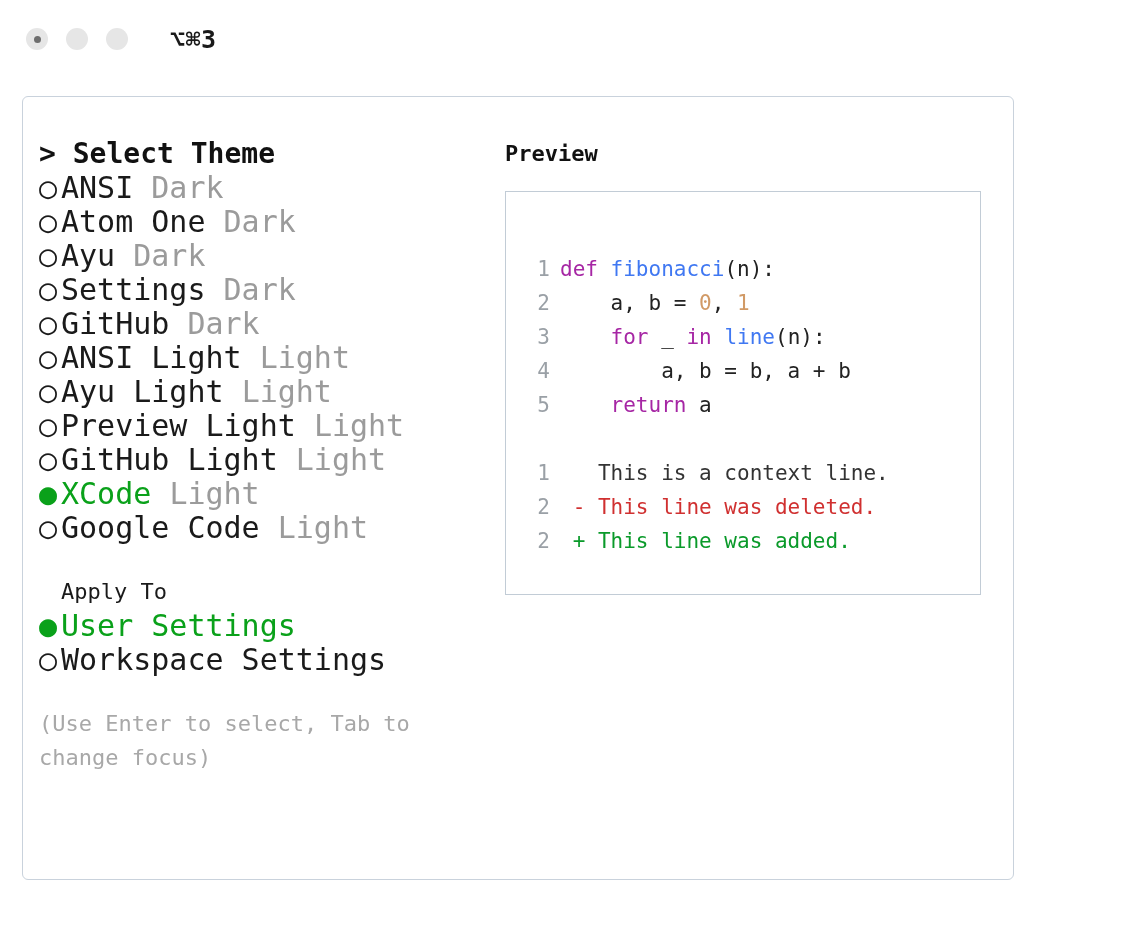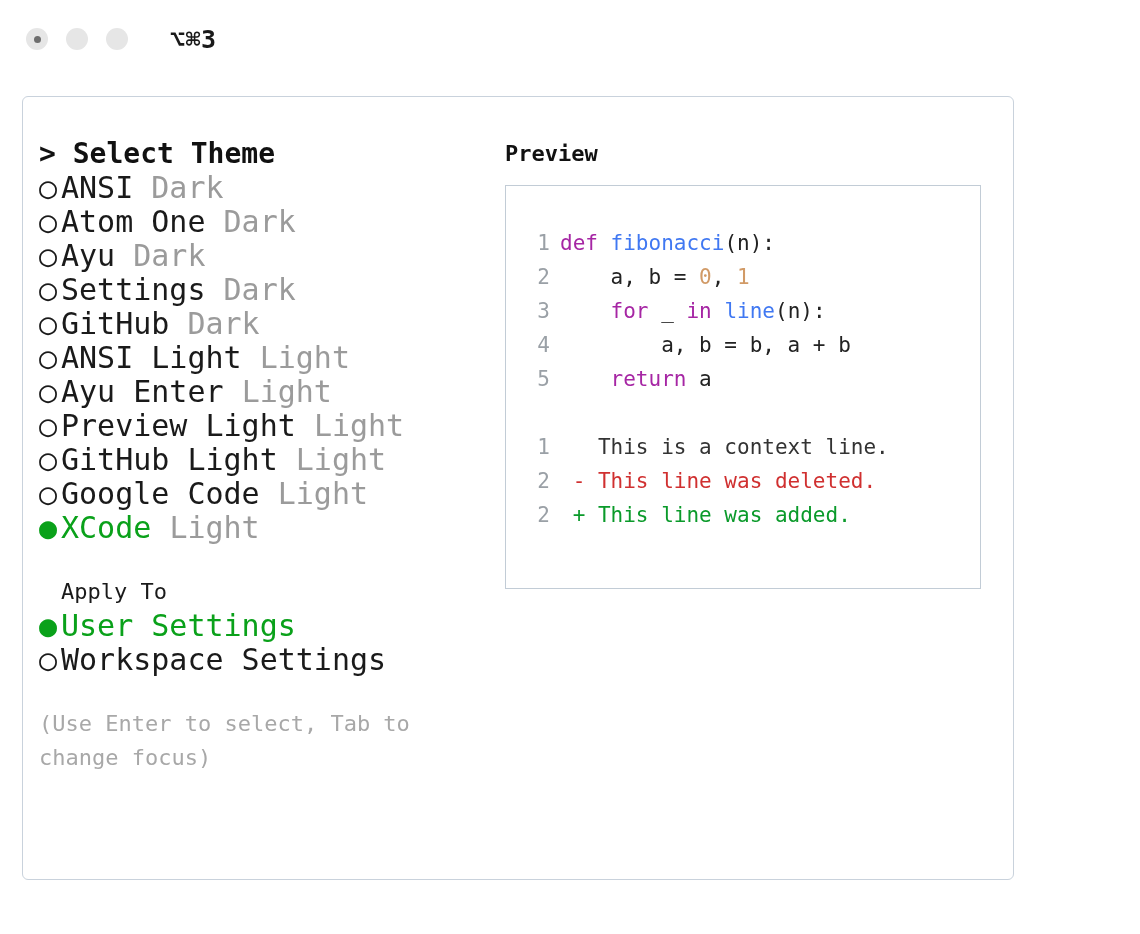--- a/index.html
+++ b/index.html
@@ -122,26 +122,26 @@
     padding-left: 22px;
     white-space: pre;
   }
   .hint {
     font-size: 22px;
     line-height: 34px;
     color: #a8a8a8;
     max-width: 410px;
   }
   .preview-box {
-    margin-top: 14px;
+    margin-top: 20px;
     width: 476px;
     height: 404px;
     border: 1px solid #c2ccd6;
     box-sizing: border-box;
-    padding: 40px 0 0 18px;
+    padding: 60px 0 0 18px;
     background: #ffffff;
   }
   .code-line {
     font-size: 21px;
     line-height: 34px;
     white-space: pre;
   }
   .ln {
     color: #9aa0a6;
     display: inline-block;
@@ -176,25 +176,25 @@
 
       <div class="left-col">
         <div class="heading">&gt; Select Theme</div>
         <div id="theme-options">
             <div class="opt"><span class="bullet">○</span><span class="label">ANSI </span><span class="tag">Dark</span></div>
             <div class="opt"><span class="bullet">○</span><span class="label">Atom One </span><span class="tag">Dark</span></div>
             <div class="opt"><span class="bullet">○</span><span class="label">Ayu </span><span class="tag">Dark</span></div>
             <div class="opt"><span class="bullet">○</span><span class="label">Settings </span><span class="tag">Dark</span></div>
             <div class="opt"><span class="bullet">○</span><span class="label">GitHub </span><span class="tag">Dark</span></div>
             <div class="opt"><span class="bullet">○</span><span class="label">ANSI Light </span><span class="tag">Light</span></div>
-            <div class="opt"><span class="bullet">○</span><span class="label">Ayu Enter </span><span class="tag">Light</span></div>
+            <div class="opt"><span class="bullet">○</span><span class="label">Ayu Light </span><span class="tag">Light</span></div>
             <div class="opt"><span class="bullet">○</span><span class="label">Preview Light </span><span class="tag">Light</span></div>
             <div class="opt"><span class="bullet">○</span><span class="label">GitHub Light </span><span class="tag">Light</span></div>
+            <div class="opt selected"><span class="bullet">●</span><span class="label">XCode </span><span class="tag">Light</span></div>
             <div class="opt"><span class="bullet">○</span><span class="label">Google Code </span><span class="tag">Light</span></div>
-            <div class="opt selected"><span class="bullet">●</span><span class="label">XCode </span><span class="tag">Light</span></div>
           </div>
 
         <div class="spacer-md"></div>
         <div class="apply-label">Apply To</div>
         <div id="apply-options">
             <div class="opt selected"><span class="bullet">●</span><span class="label">User Settings</span></div>
             <div class="opt"><span class="bullet">○</span><span class="label">Workspace Settings</span></div>
           </div>
 
         <div class="spacer-md"></div>

